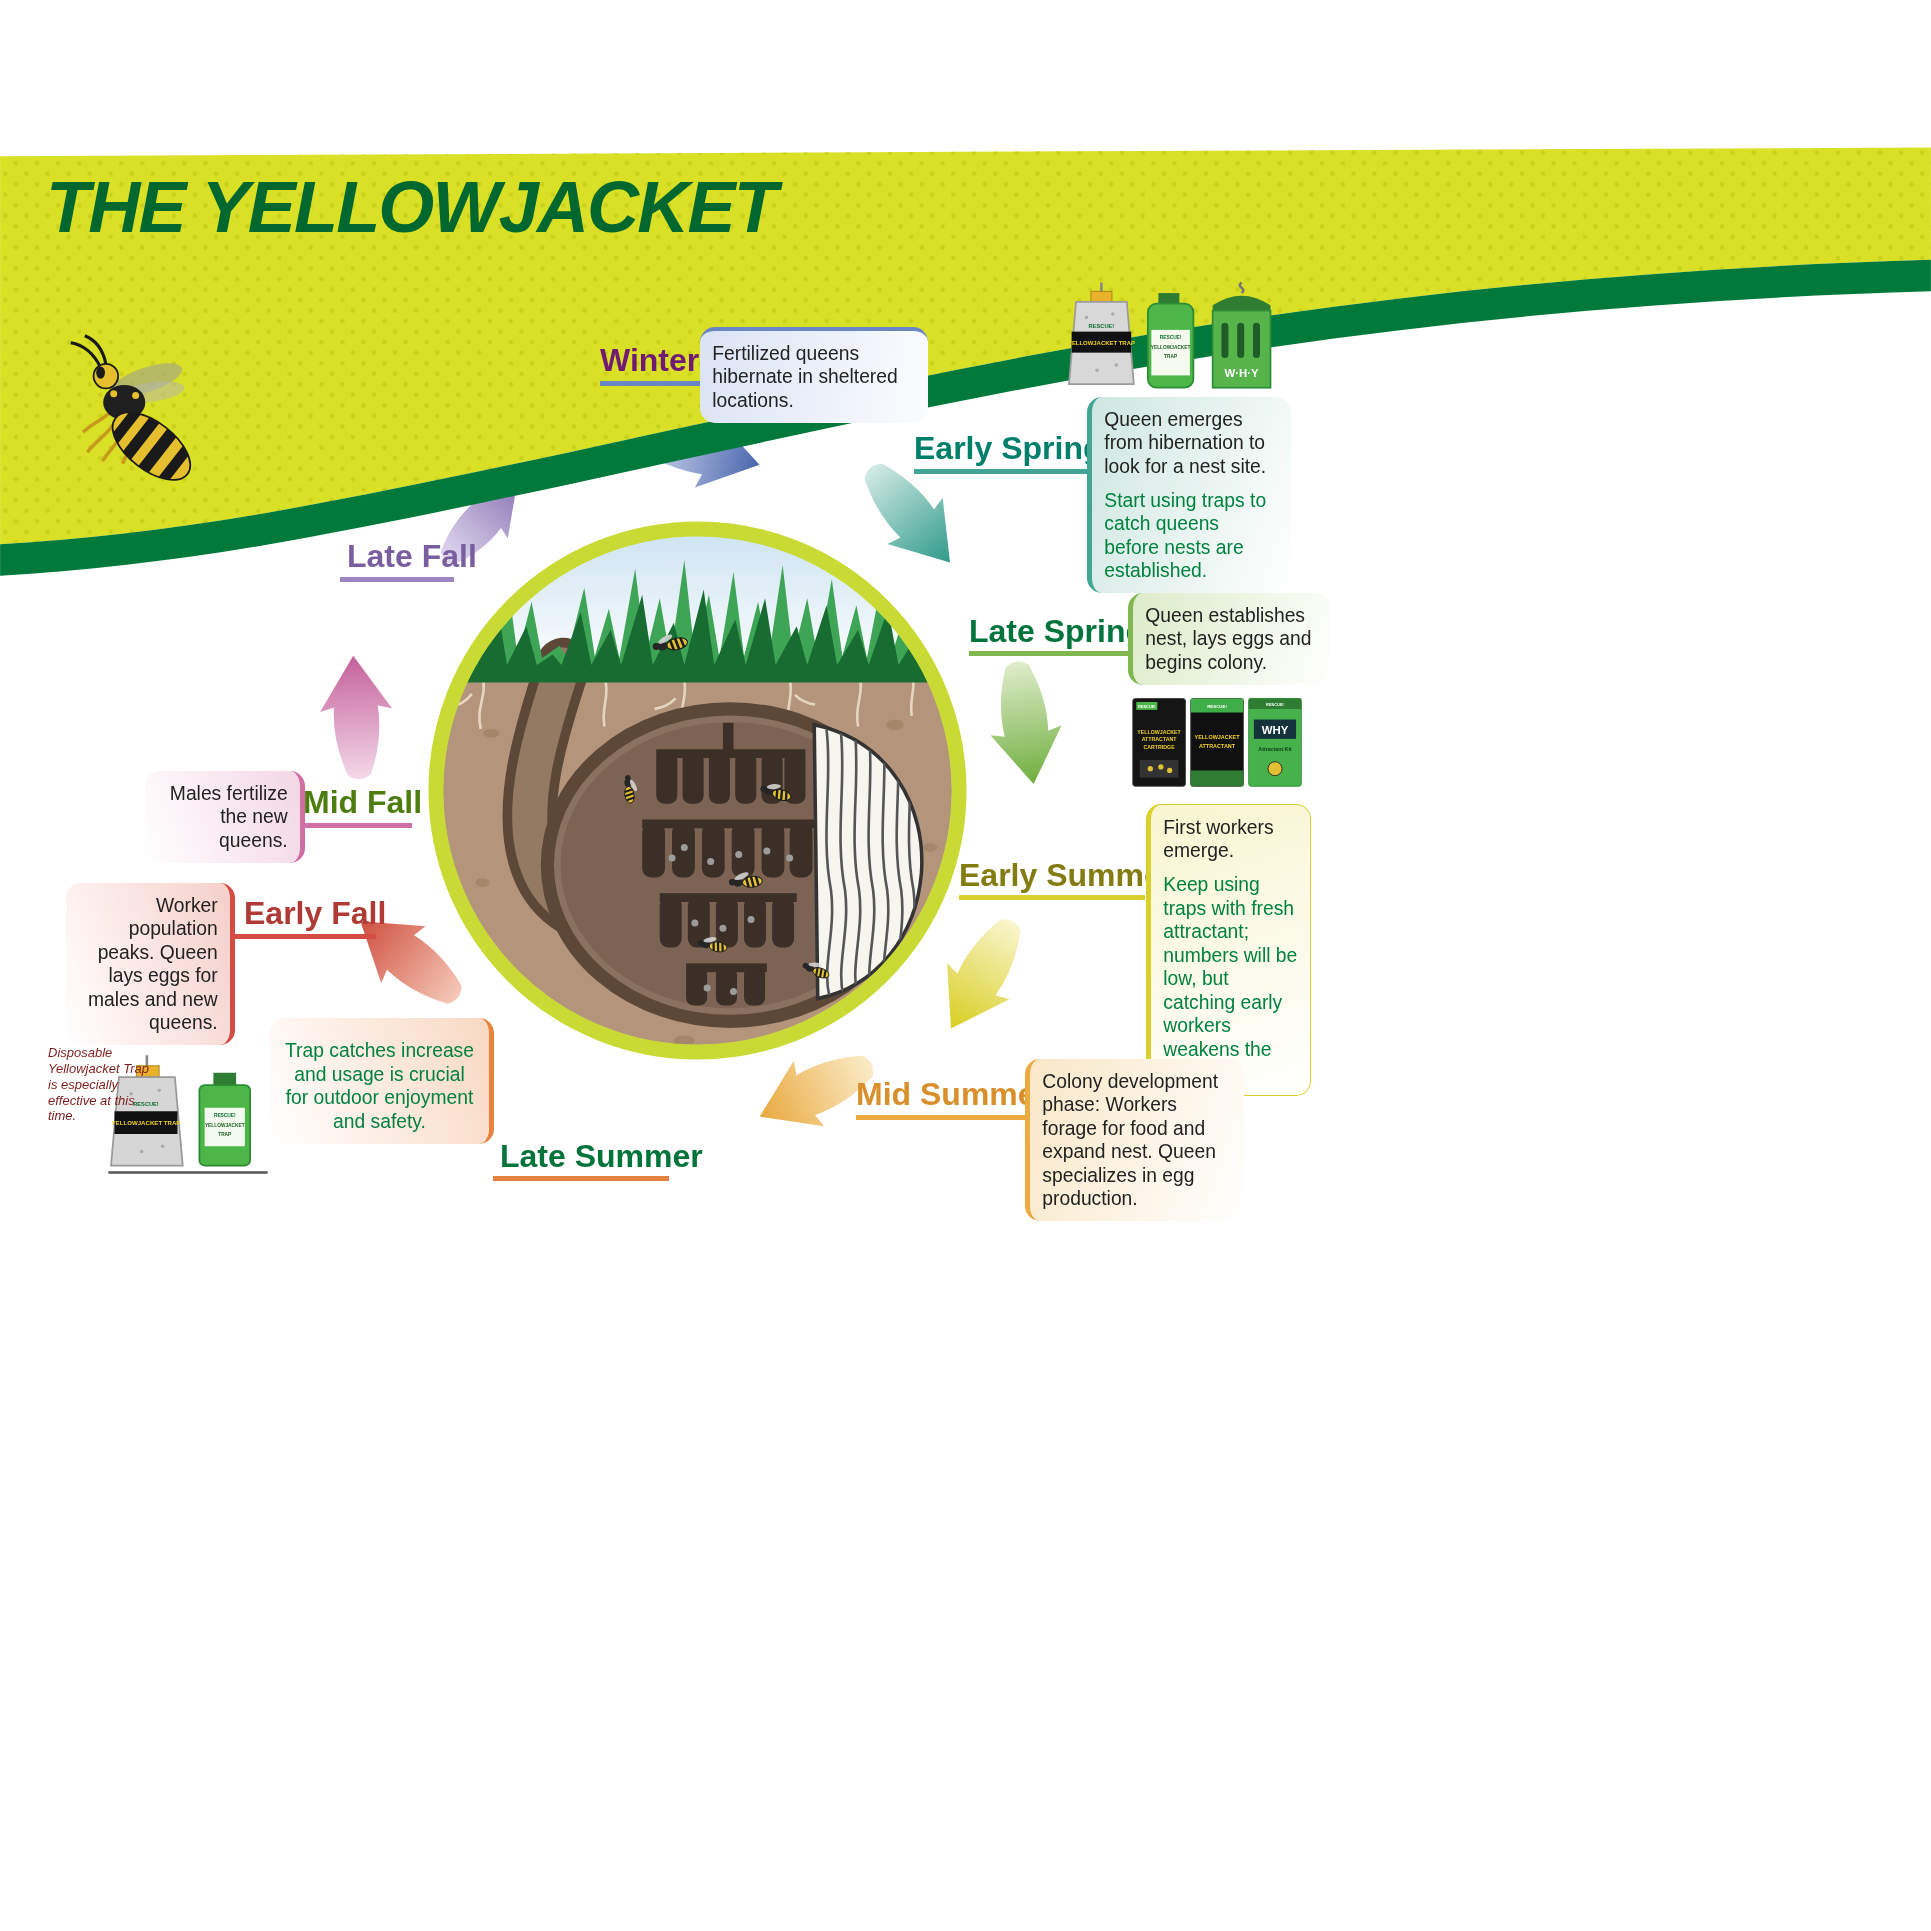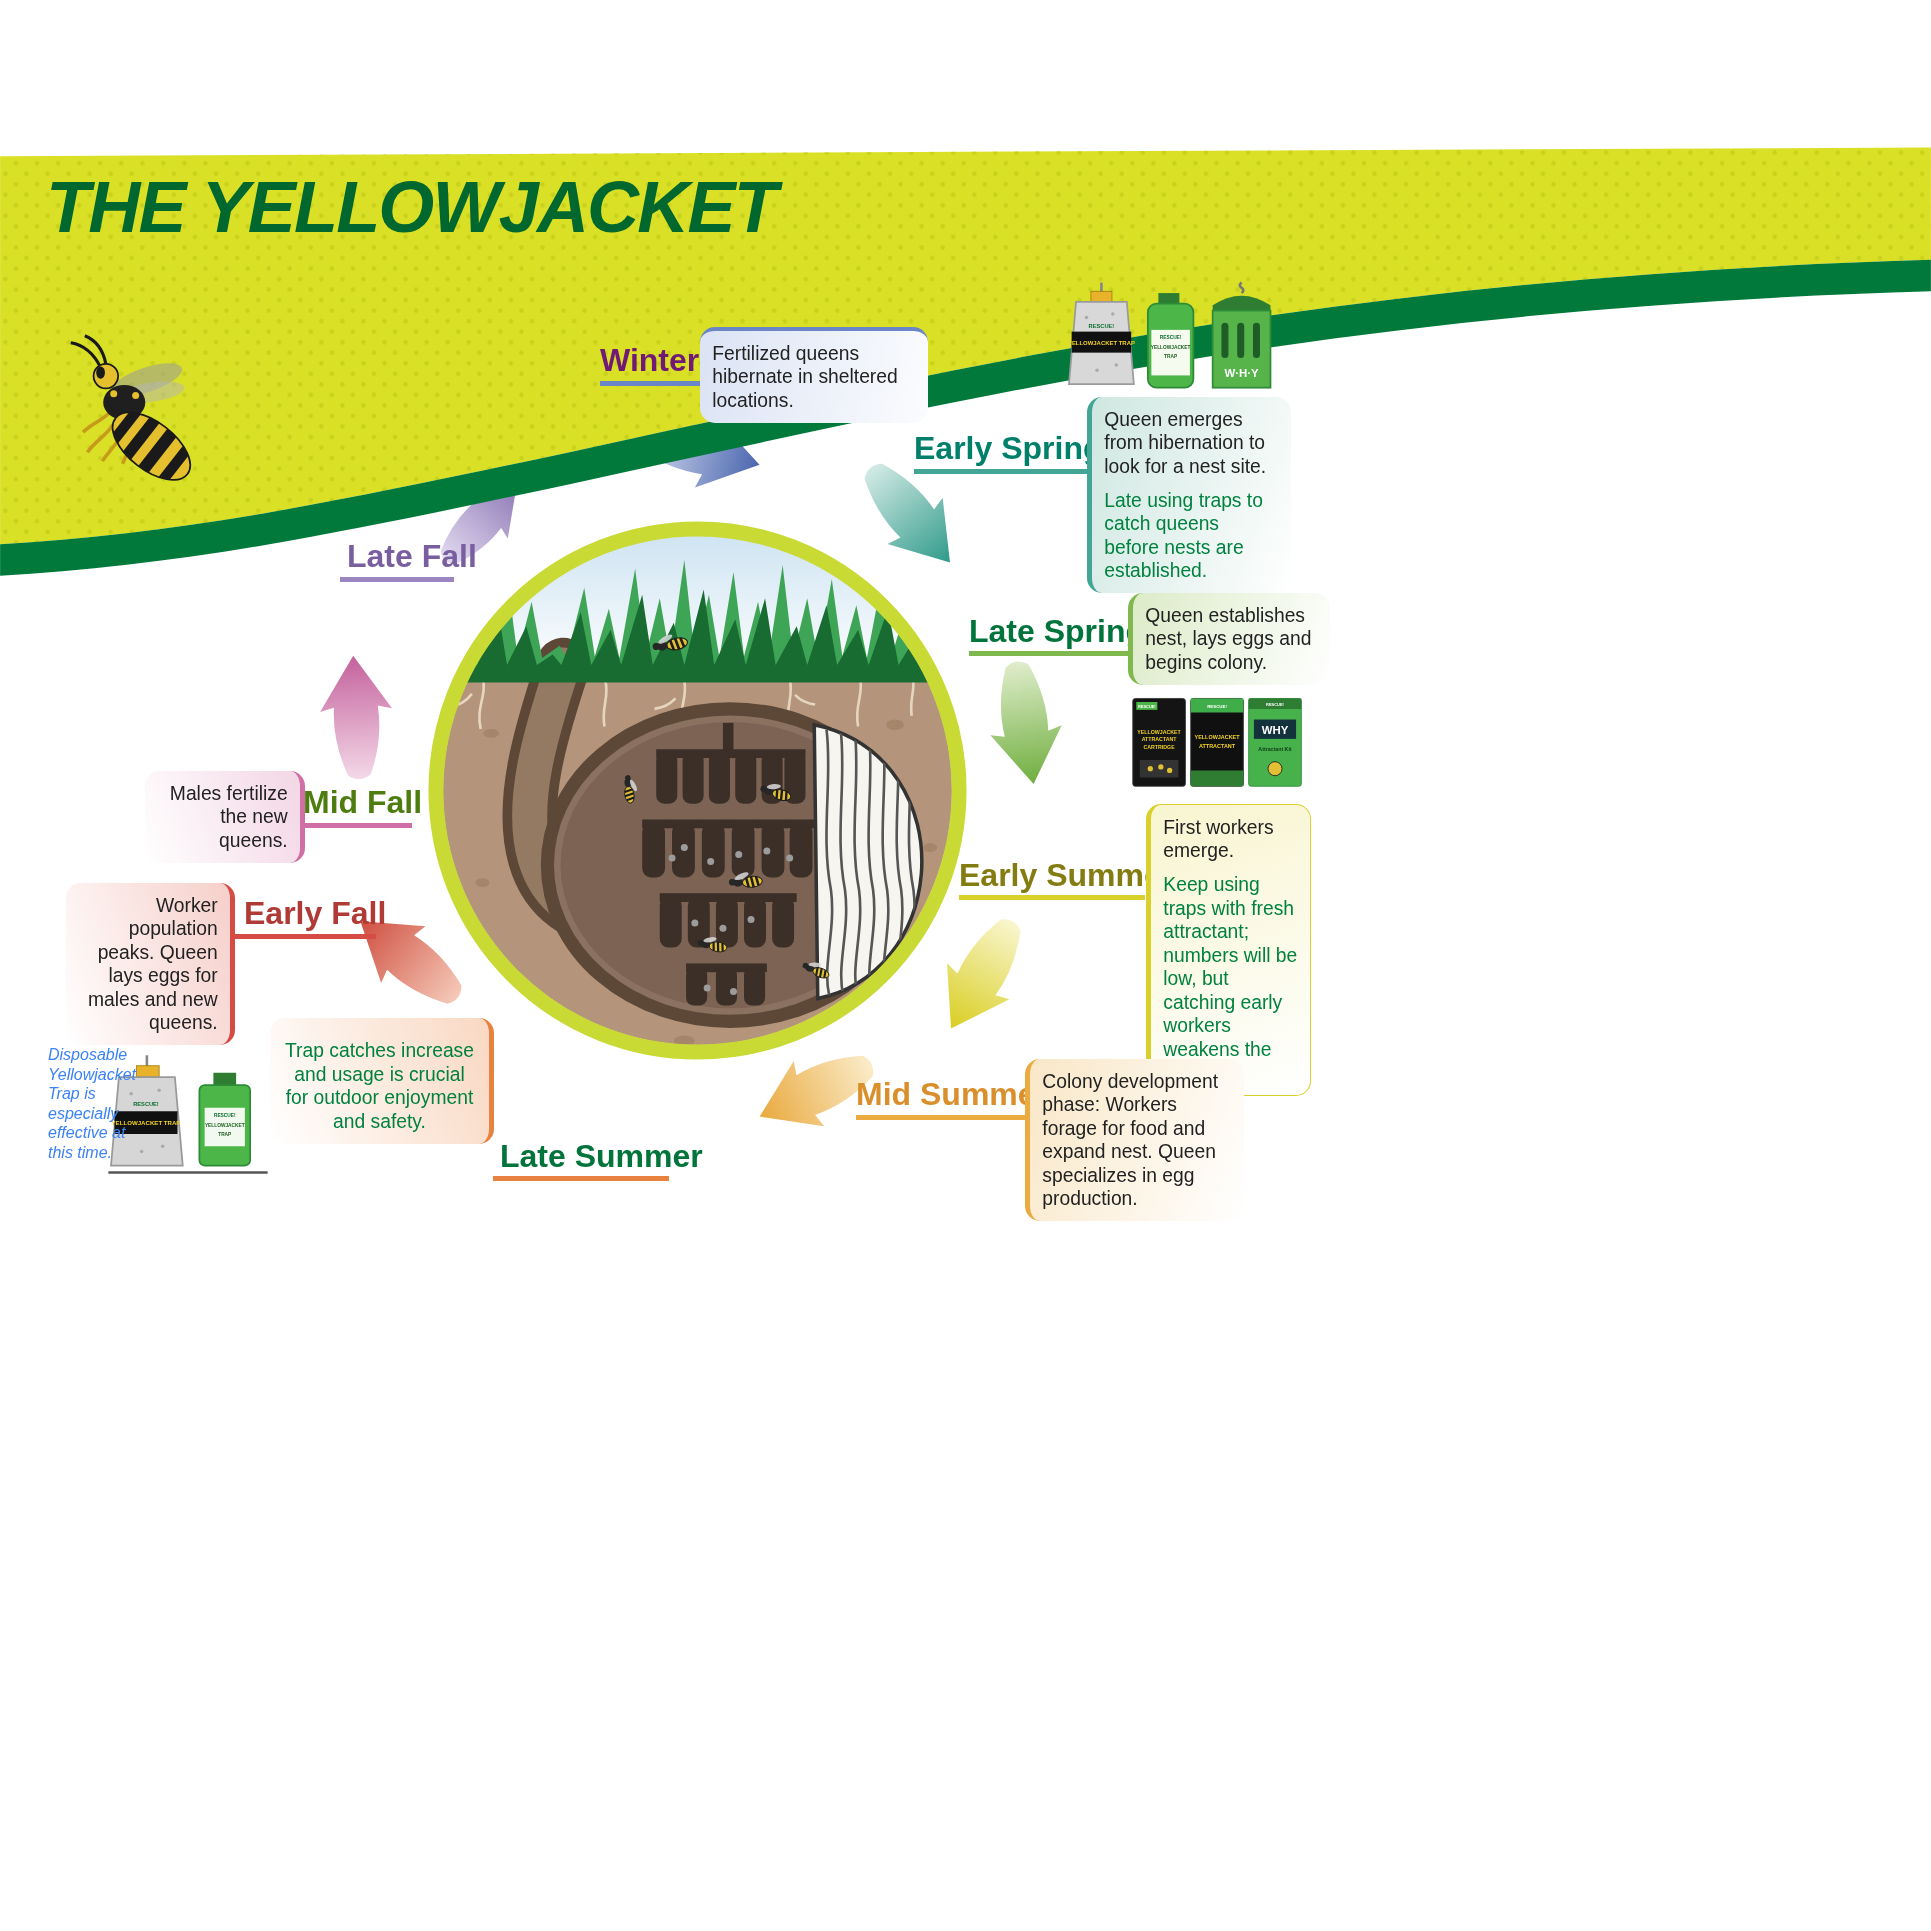--- a/index.html
+++ b/index.html
@@ -9,21 +9,21 @@
   svg { position:absolute; display:block; }
   svg text { font-family:"Liberation Sans", sans-serif; }
 
   .title { position:absolute; left:46px; top:172px; font-size:72px; font-weight:bold; font-style:italic;
            letter-spacing:-1.8px; line-height:0.98; color:#00672f; z-index:6; }
 
   .stage-label { position:absolute; font-size:32px; font-weight:bold; white-space:nowrap; z-index:7; }
   .connector { position:absolute; height:5.3px; z-index:6; }
   .box { position:absolute; padding:10.5px 12.3px; font-size:19.3px; line-height:1.22; color:#222; z-index:7;border-radius:15px; }
   .box .tip { margin-top:10.5px; color:#00823f; }
-  .note { position:absolute; font-size:16px; font-style:italic; color:#3b82f6; line-height:1.22; z-index:7; }
+  .note { position:absolute; font-size:13px; font-style:italic; color:#7f1d1d; line-height:1.22; z-index:7; }
 </style>
 </head>
 <body>
 
 <div class="poster">
 
   <svg style="left:0;top:0;width:1931px;height:667px;z-index:5" viewBox="0 0 2200 760">
     <defs>
       <pattern id="dotPat" width="24" height="24" patternUnits="userSpaceOnUse">
         <circle cx="6" cy="6" r="2.6" fill="#c9d11c"></circle>
@@ -228,21 +228,21 @@
   <div class="stage-label" style="left:600px;top:342px;color:#701a75">Winter</div>
   <div class="connector" style="left:600px;top:381px;width:100px;background:#6a86c6"></div>
   <div class="box" style="left:700px;top:327px;width:228px;border-top:4.4px solid #6a86c6;background:linear-gradient(100deg,#dbe3f4,#fbfcfe)">
     <div>Fertilized queens hibernate in sheltered locations.</div>
   </div>
 
   <div class="stage-label" style="left:914px;top:430px;color:#00806b">Early Spring</div>
   <div class="connector" style="left:914px;top:469px;width:173px;background:#42a595"></div>
   <div class="box" style="left:1087px;top:397px;width:204px;border-left:5.3px solid #42a595;background:linear-gradient(110deg,#cfe7e1,#ffffff)">
     <div>Queen emerges from hibernation to look for a nest site.</div>
-    <div class="tip">Late using traps to catch queens before nests are established.</div>
+    <div class="tip">Start using traps to catch queens before nests are established.</div>
   </div>
 
   <svg style="left:1062px;top:279px;width:226px;height:121px;z-index:6" viewBox="0 0 258 138">
     <g>
       <line x1="45" y1="4" x2="45" y2="16" stroke="#888" stroke-width="3"></line>
       <rect x="33" y="14" width="24" height="12" fill="#e8b32a" stroke="#a87f12"></rect>
       <path d="M16,26 L74,26 L82,120 L8,120 Z" fill="#d8d8d8" stroke="#9b9b9b" stroke-width="2"></path>
       <circle cx="28" cy="44" r="2" fill="#aaa"></circle>
         <circle cx="58" cy="40" r="2" fill="#aaa"></circle>
       <circle cx="40" cy="104" r="2" fill="#aaa"></circle>

